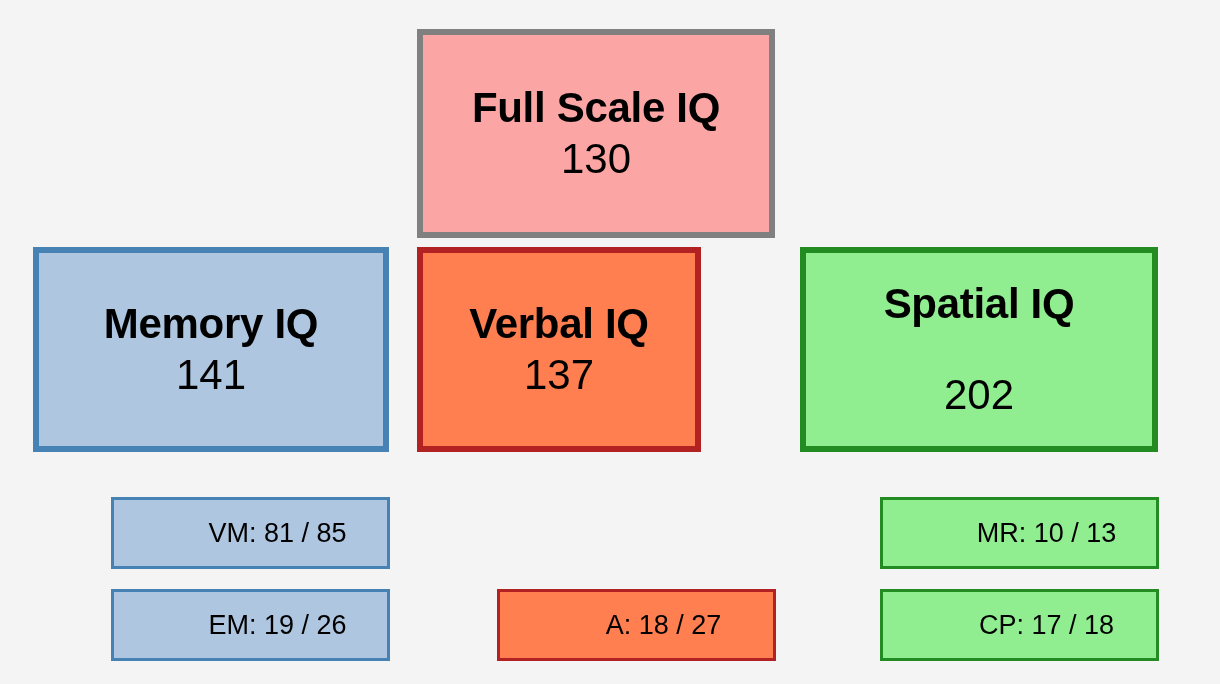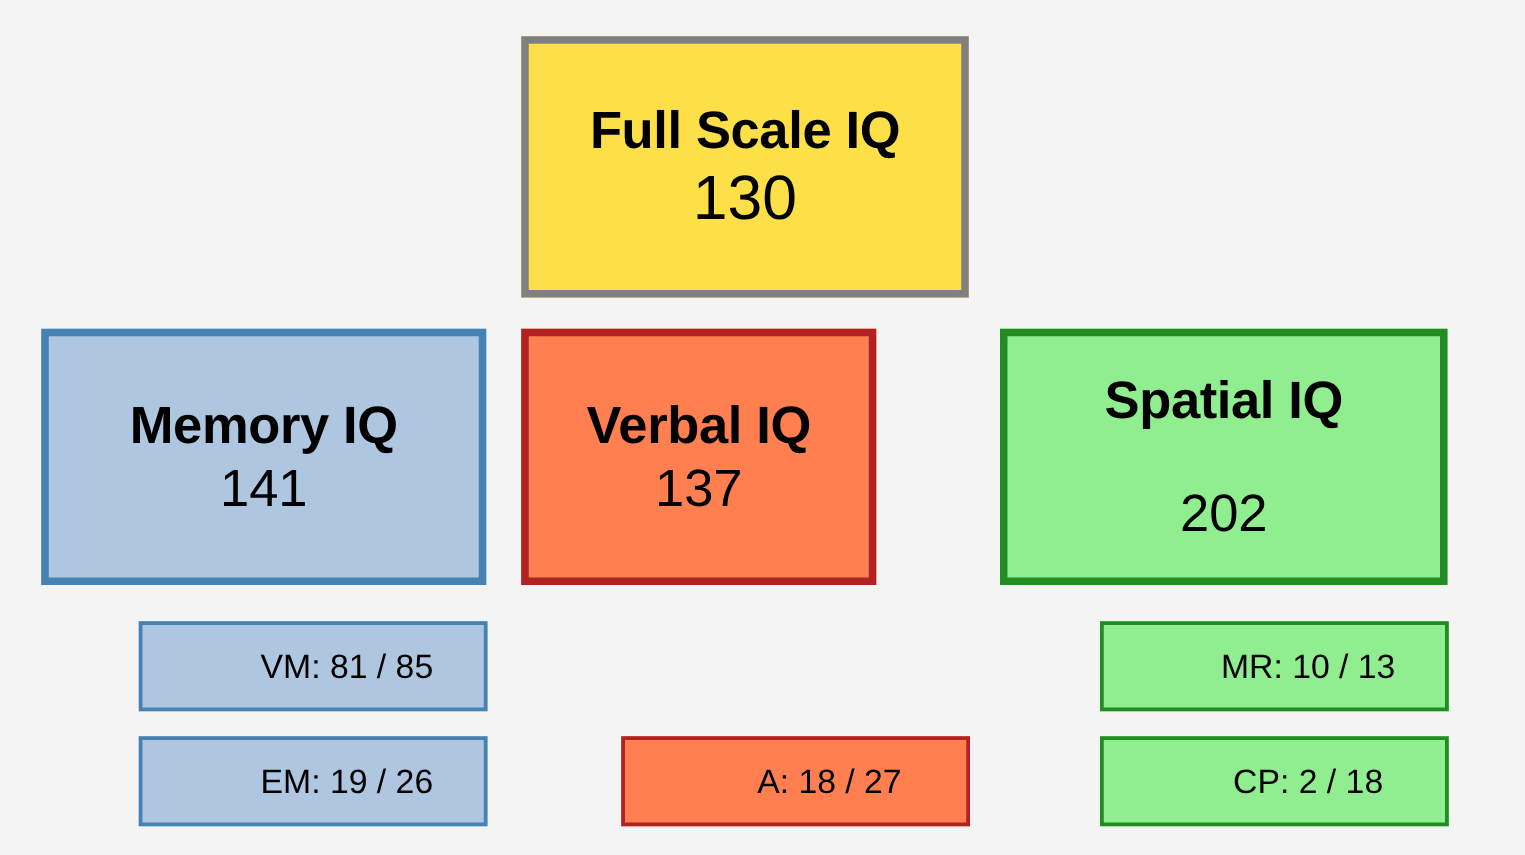--- a/index.html
+++ b/index.html
@@ -39,29 +39,29 @@
     font-weight: normal;
     color: #000;
   }
 
   
   .tier1 {
     left: 417px;
     top: 29px;
     width: 358px;
     height: 209px;
-    background: #fde047;
+    background: #fca5a5;
     border: 6px solid #808080;
   }
   .tier1 .label { font-size: 42px; letter-spacing: -0.3px; }
-  .tier1 .score { font-size: 50px; margin-top: 6px; }
+  .tier1 .score { font-size: 42px; margin-top: 6px; }
 
   
   .tier2 {
-    top: 263px;
+    top: 247px;
     height: 205px;
     justify-content: center;
   }
   .tier2 .label { font-size: 42px; letter-spacing: -0.3px; }
   .tier2 .score { font-size: 42px; margin-top: 6px; }
 
   .tier2.memory {
     left: 33px;
     width: 356px;
     background: #aec6e0;
@@ -139,15 +139,15 @@
     <div class="label">Spatial IQ</div>
     <div class="score">202</div>
   </div>
 
   <div class="chip memory row1">VM: 81 / 85</div>
   <div class="chip memory row2">EM: 19 / 26</div>
 
   <div class="chip verbal row2">A: 18 / 27</div>
 
   <div class="chip spatial row1">MR: 10 / 13</div>
-  <div class="chip spatial row2">CP: 2 / 18</div>
+  <div class="chip spatial row2">CP: 17 / 18</div>
 
 </div>
 
 </body></html>

